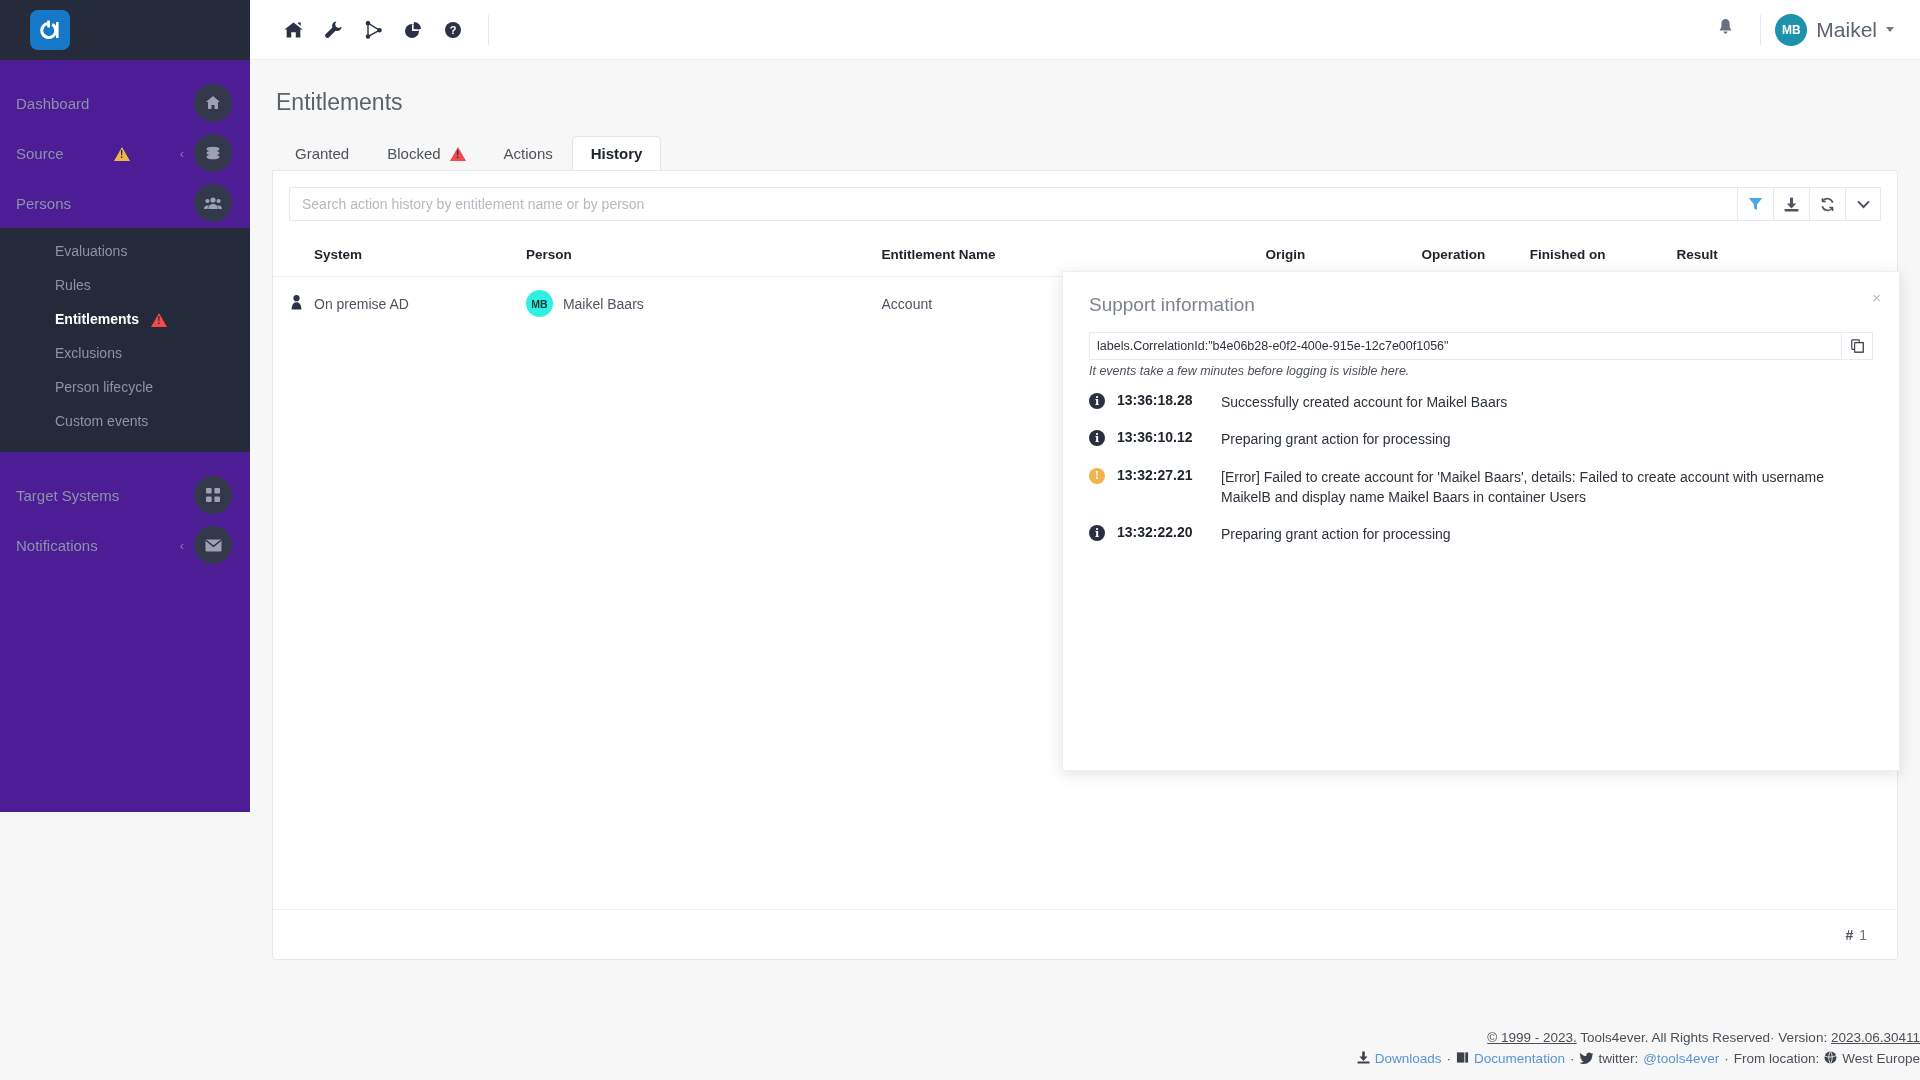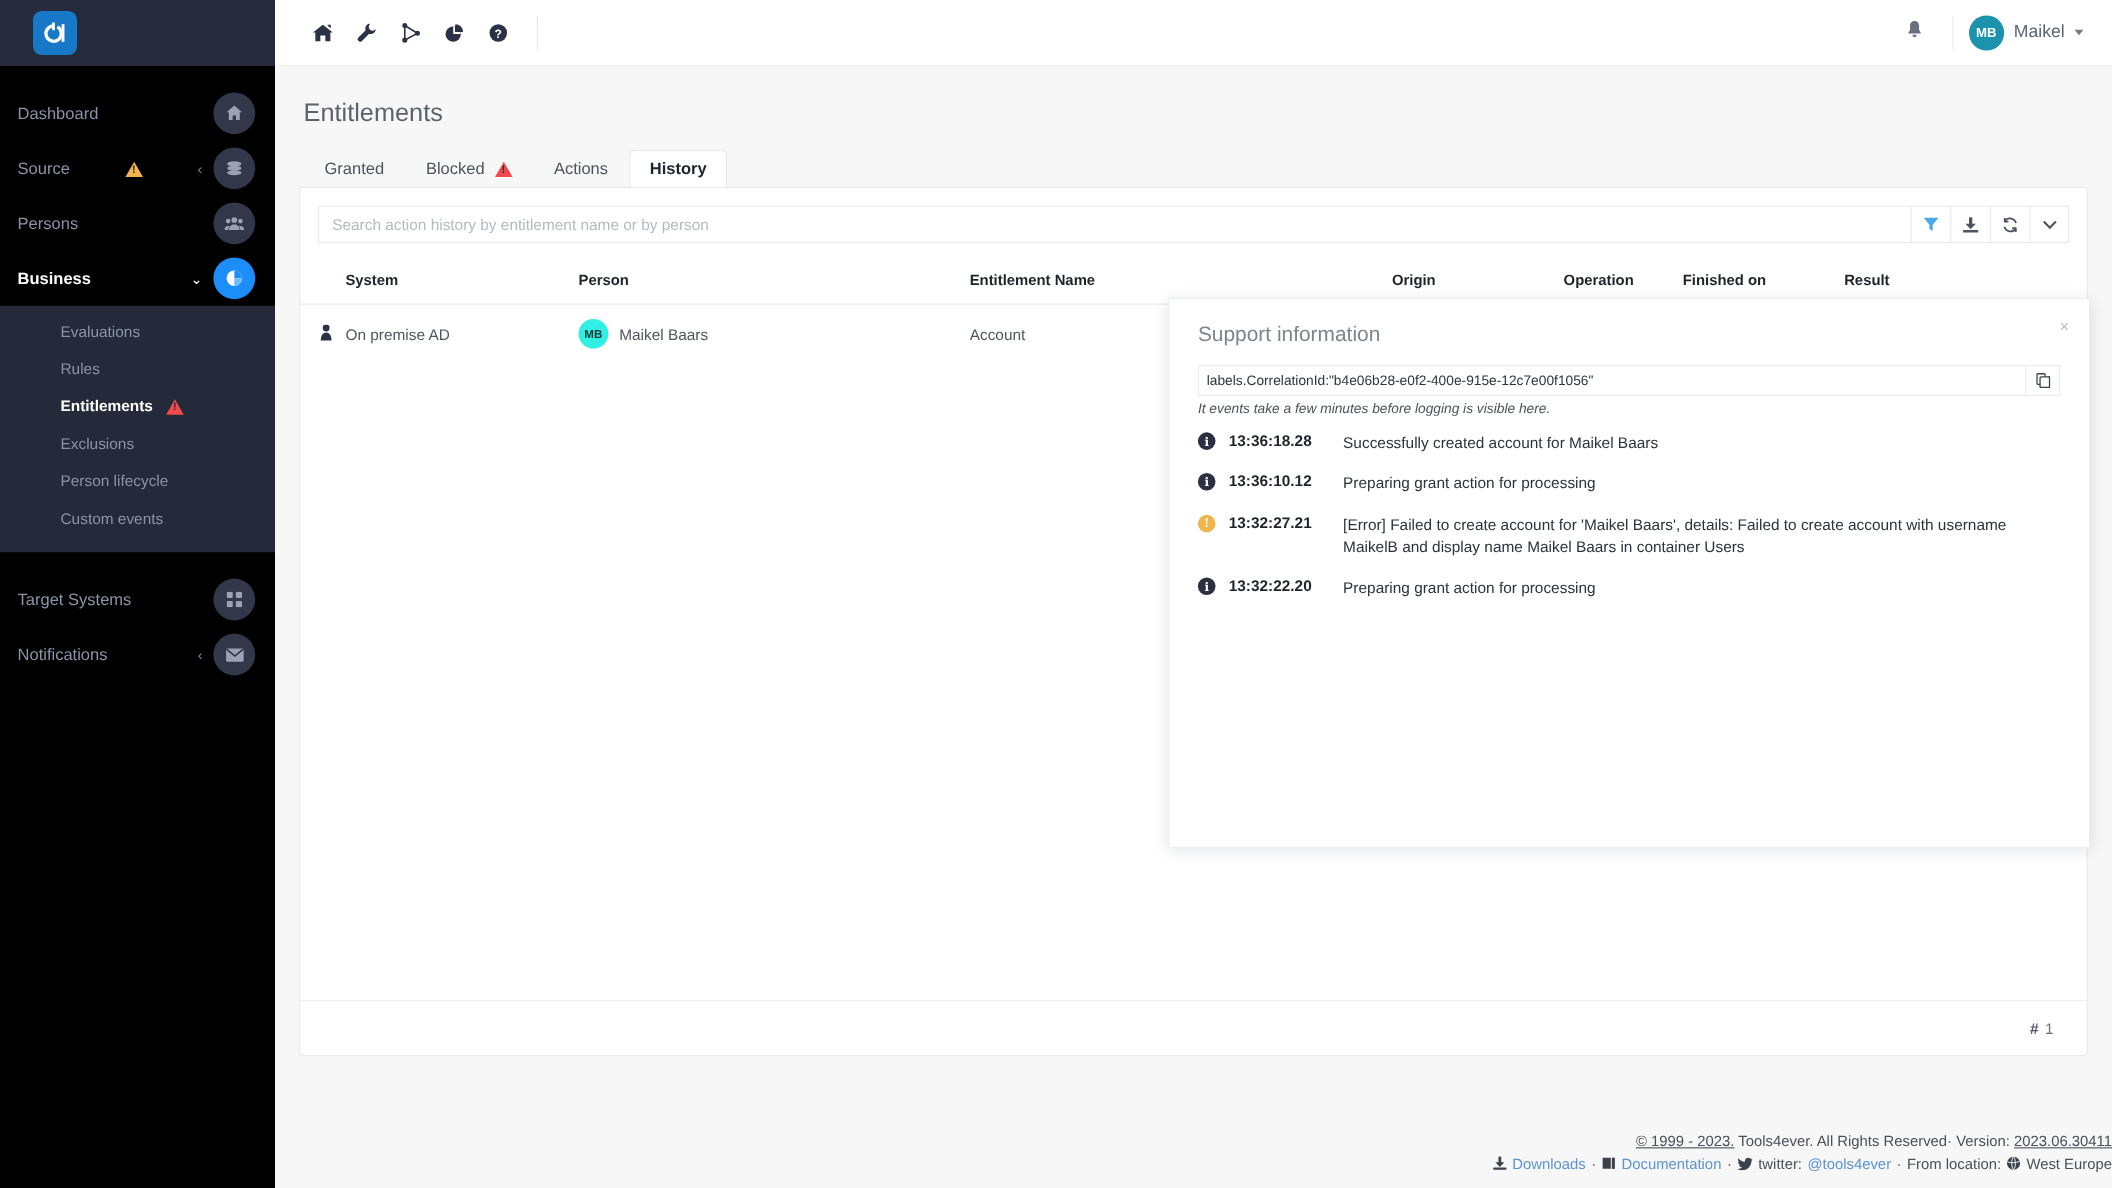--- a/index.html
+++ b/index.html
@@ -6,22 +6,22 @@
   html, body {
     width: 1920px; height: 1080px;
     font-family: "Liberation Sans", sans-serif;
     background: #f7f7f7;
     overflow: hidden;
   }
   #app { position: relative; width: 1920px; height: 1080px; display: flex; }
 
   
   .sidebar {
-    width: 250px; height: 1080px;
-    background: #000000;
+    width: 250px; height: 812px;
+    background: #4c1d95;
     flex: 0 0 250px;
     position: relative;
     z-index: 30;
   }
   .logo-bar {
     height: 60px; background: #262b3c;
     display: flex; align-items: center; padding-left: 30px;
   }
   .logo-box {
     width: 40px; height: 40px; border-radius: 8px;
@@ -87,21 +87,21 @@
   }
   .tb-divider { width: 1px; height: 30px; background: #e6e7ea; margin: 0 14px; }
   .spacer { flex: 1 1 auto; }
   .bell { color: #6a7281; font-size: 17px; cursor: pointer; padding: 0 12px; }
   .user-chip { display: flex; align-items: center; cursor: pointer; gap: 9px; }
   .avatar-sm {
     width: 32px; height: 32px; border-radius: 50%; background: #1d92ad;
     color: #fff; font-size: 12px; font-weight: bold;
     display: flex; align-items: center; justify-content: center;
   }
-  .user-name { color: #5c6471; font-size: 16px; }
+  .user-name { color: #5c6471; font-size: 21px; }
   .caret-down {
     width: 0; height: 0; border-left: 4px solid transparent;
     border-right: 4px solid transparent; border-top: 5px solid #74797f;
   }
 
   .content { padding: 24px 22px 0 22px; flex: 1 1 auto; position: relative; }
   .page-title { font-size: 23px; color: #5b626b; font-weight: normal; margin: 5px 0 20px 4px; }
 
   
   .tabs { display: flex; align-items: flex-end; height: 34px; padding-left: 4px; }
@@ -288,32 +288,20 @@
               <circle cx="9" cy="4" r="2.6"></circle>
               <circle cx="3.4" cy="5" r="2.1"></circle>
               <circle cx="14.6" cy="5" r="2.1"></circle>
               <path d="M4.2 13 C4.2 9.8 6.3 8 9 8 C11.7 8 13.8 9.8 13.8 13 Z"></path>
               <path d="M0 13 C0 10.8 1.4 9.4 3.4 9.4 C4 9.4 4.5 9.5 5 9.7 C4 10.6 3.6 11.7 3.6 13 Z"></path>
               <path d="M18 13 C18 10.8 16.6 9.4 14.6 9.4 C14 9.4 13.5 9.5 13 9.7 C14 10.6 14.4 11.7 14.4 13 Z"></path>
             </svg>
         </span>
       </div>
 
-      <div class="nav-item active">
-        <span class="nav-label">Business</span>
-        <span style="flex:1 1 auto"></span>
-        <span class="chev-down">⌄</span>
-        <span class="nav-circle">
-          <svg width="16" height="16" viewBox="0 0 16 16">
-              <circle cx="8" cy="8" r="7" fill="#ffffff"></circle>
-              <path d="M8 8 L8 1 A7 7 0 0 1 15 8 Z" fill="#1c8ef9"></path>
-              <path d="M8 8 L15 8 A7 7 0 0 1 8 15 Z" fill="#6fbcfb"></path>
-            </svg>
-        </span>
-      </div>
     </div>
 
     <div class="submenu">
       <div class="sub-item">
         <span class="sub-label">Evaluations</span>
       </div>
       <div class="sub-item">
         <span class="sub-label">Rules</span>
       </div>
       <div class="sub-item active">

